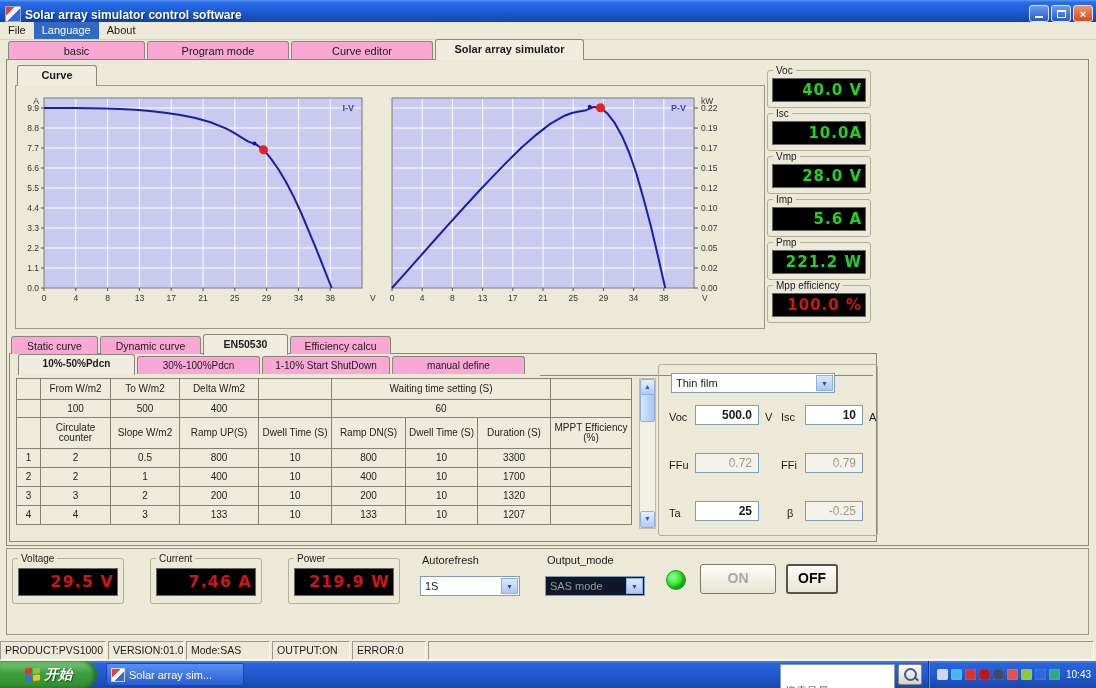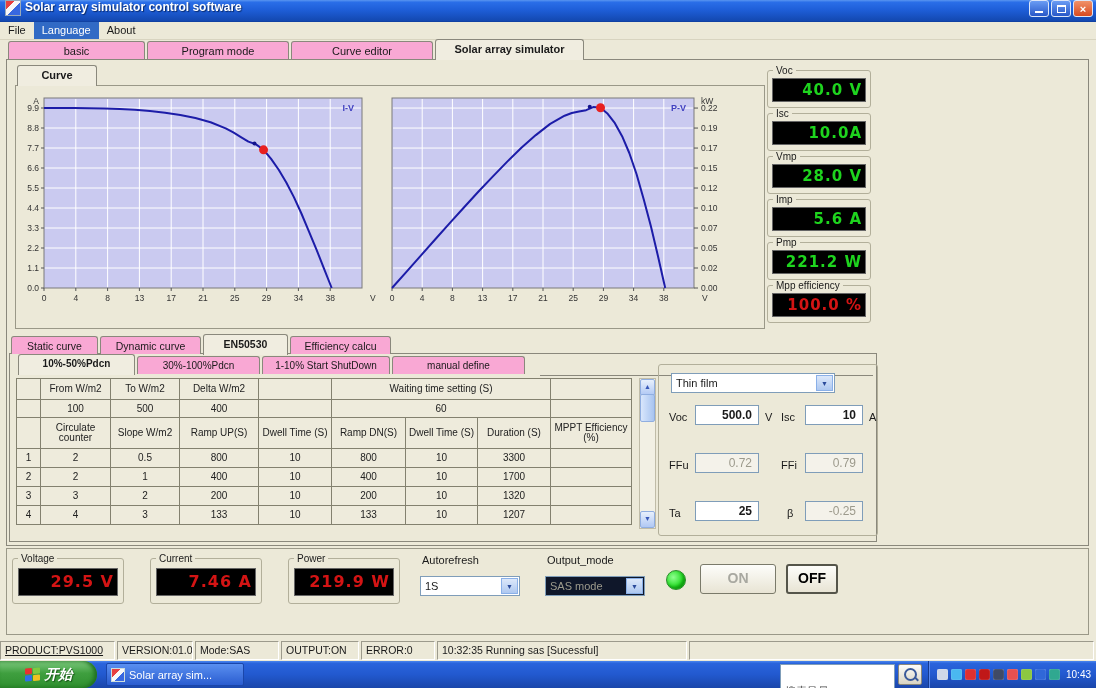--- a/index.html
+++ b/index.html
@@ -1,19 +1,19 @@
 <!DOCTYPE html>
 <html><head>
 <meta charset="utf-8">
 <style>
   html,body{margin:0;padding:0;}
   .screen{position:relative;width:1096px;height:688px;background:#ece9d8;overflow:hidden;
     font-family:"Liberation Sans",sans-serif;color:#1a1a1a;}
   
-  .titlebar{position:absolute;left:0;top:0;width:1096px;height:22px;display:flex;align-items:flex-start;padding:0 3px;box-sizing:border-box;
+  .titlebar{position:absolute;left:0;top:0;width:1096px;height:22px;display:flex;align-items:flex-end;padding:0 3px;box-sizing:border-box;
     background:linear-gradient(180deg,#5a96f0 0%,#2a6ee8 10%,#1e5ed8 45%,#1348b0 95%,#0e3c98 100%);}
   .app-icon{width:14px;height:14px;margin:0 4px 0 2px;border:1px solid #9ab;
     background:linear-gradient(135deg,#e84040 0 30%,#f8f8f8 30% 55%,#3868e0 55% 100%);}
   .title-text{flex:1;color:#fff;font-weight:bold;font-size:12px;text-shadow:1px 1px 1px #0a2a6a;white-space:nowrap;}
   .win-btn{width:20px;height:17px;margin-left:2px;border:1px solid #dce6f8;border-radius:3px;box-sizing:border-box;
     display:flex;align-items:center;justify-content:center;color:#fff;font-size:11px;font-weight:bold;}
   .win-btn.min,.win-btn.max{background:linear-gradient(180deg,#6a9cf4,#2858c8);}
   .win-btn.close{background:linear-gradient(180deg,#f0926a,#d84a20);}
   .g-min{display:block;width:8px;height:2px;background:#fff;margin-top:7px;}
   .g-max{display:block;width:9px;height:8px;border:1px solid #fff;border-top-width:2px;box-sizing:border-box;}
@@ -472,26 +472,25 @@
   <div class="dd disabled" style="left:545px;top:576px;width:100px;height:20px;position:absolute;">
     <span>SAS mode</span>
     <span class="dd-arrow">▼</span>
   </div>
 
   <div class="led" id="led" style="background: radial-gradient(circle at 35% 35%, rgb(143, 255, 143), rgb(34, 221, 34) 60%);"></div>
   <div class="xp-btn btn-on">ON</div>
   <div class="xp-btn btn-off">OFF</div>
 
   <div class="statusbar" id="statusbar">
-      <div class="status-cell" style="width: 115px; text-decoration: underline;">PRODUCT:PVS1000</div>
+      <div class="status-cell" style="width: 106px;">PRODUCT:PVS1000</div>
       <div class="status-cell" style="width: 76px;">VERSION:01.03</div>
       <div class="status-cell" style="width: 84px;">Mode:SAS</div>
       <div class="status-cell" style="width: 78px;">OUTPUT:ON</div>
       <div class="status-cell" style="width: 74px;">ERROR:0</div>
-      <div class="status-cell" style="width: 250px;">10:32:35 Running sas [Sucessful]</div>
       <div class="status-cell" style="flex: 1 1 0%;"></div>
     </div>
 
   <div class="taskbar">
     <div class="start-btn">
       <span class="win-flag">
         <span style="background:#e83030"></span>
           <span style="background:#7fc93f"></span>
         <span style="background:#2f6fe8"></span>
           <span style="background:#f0c020"></span>

